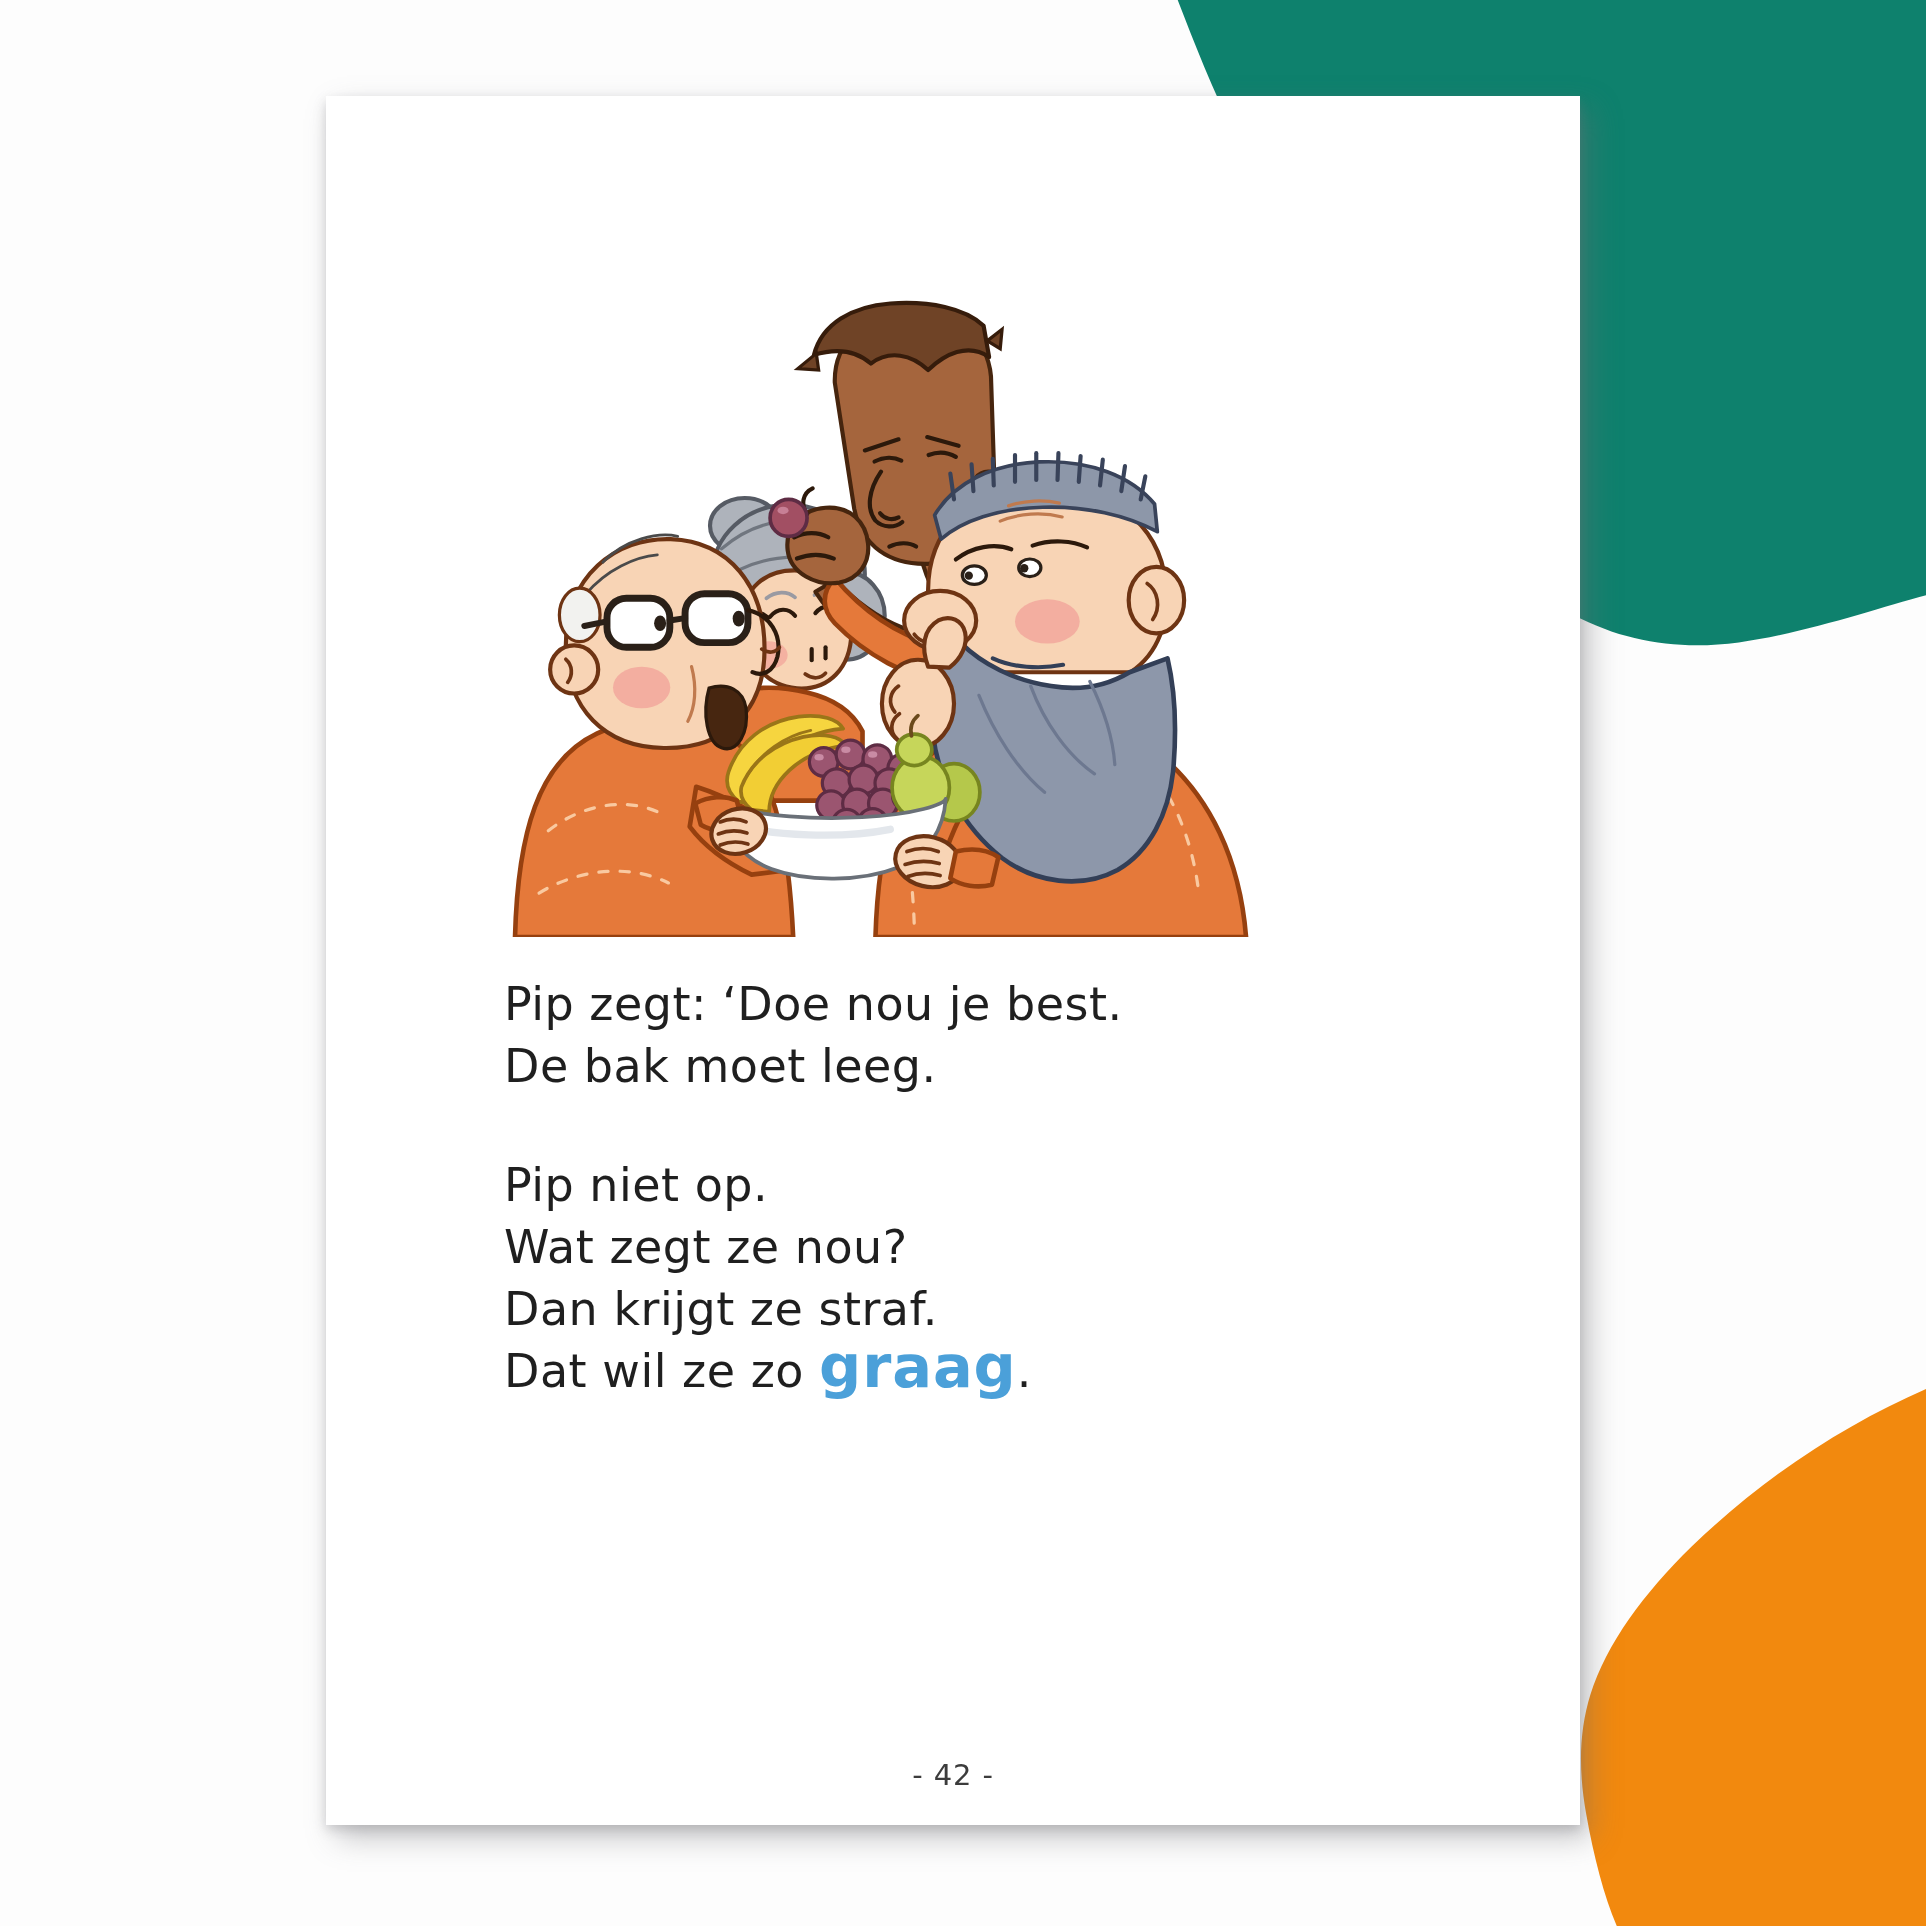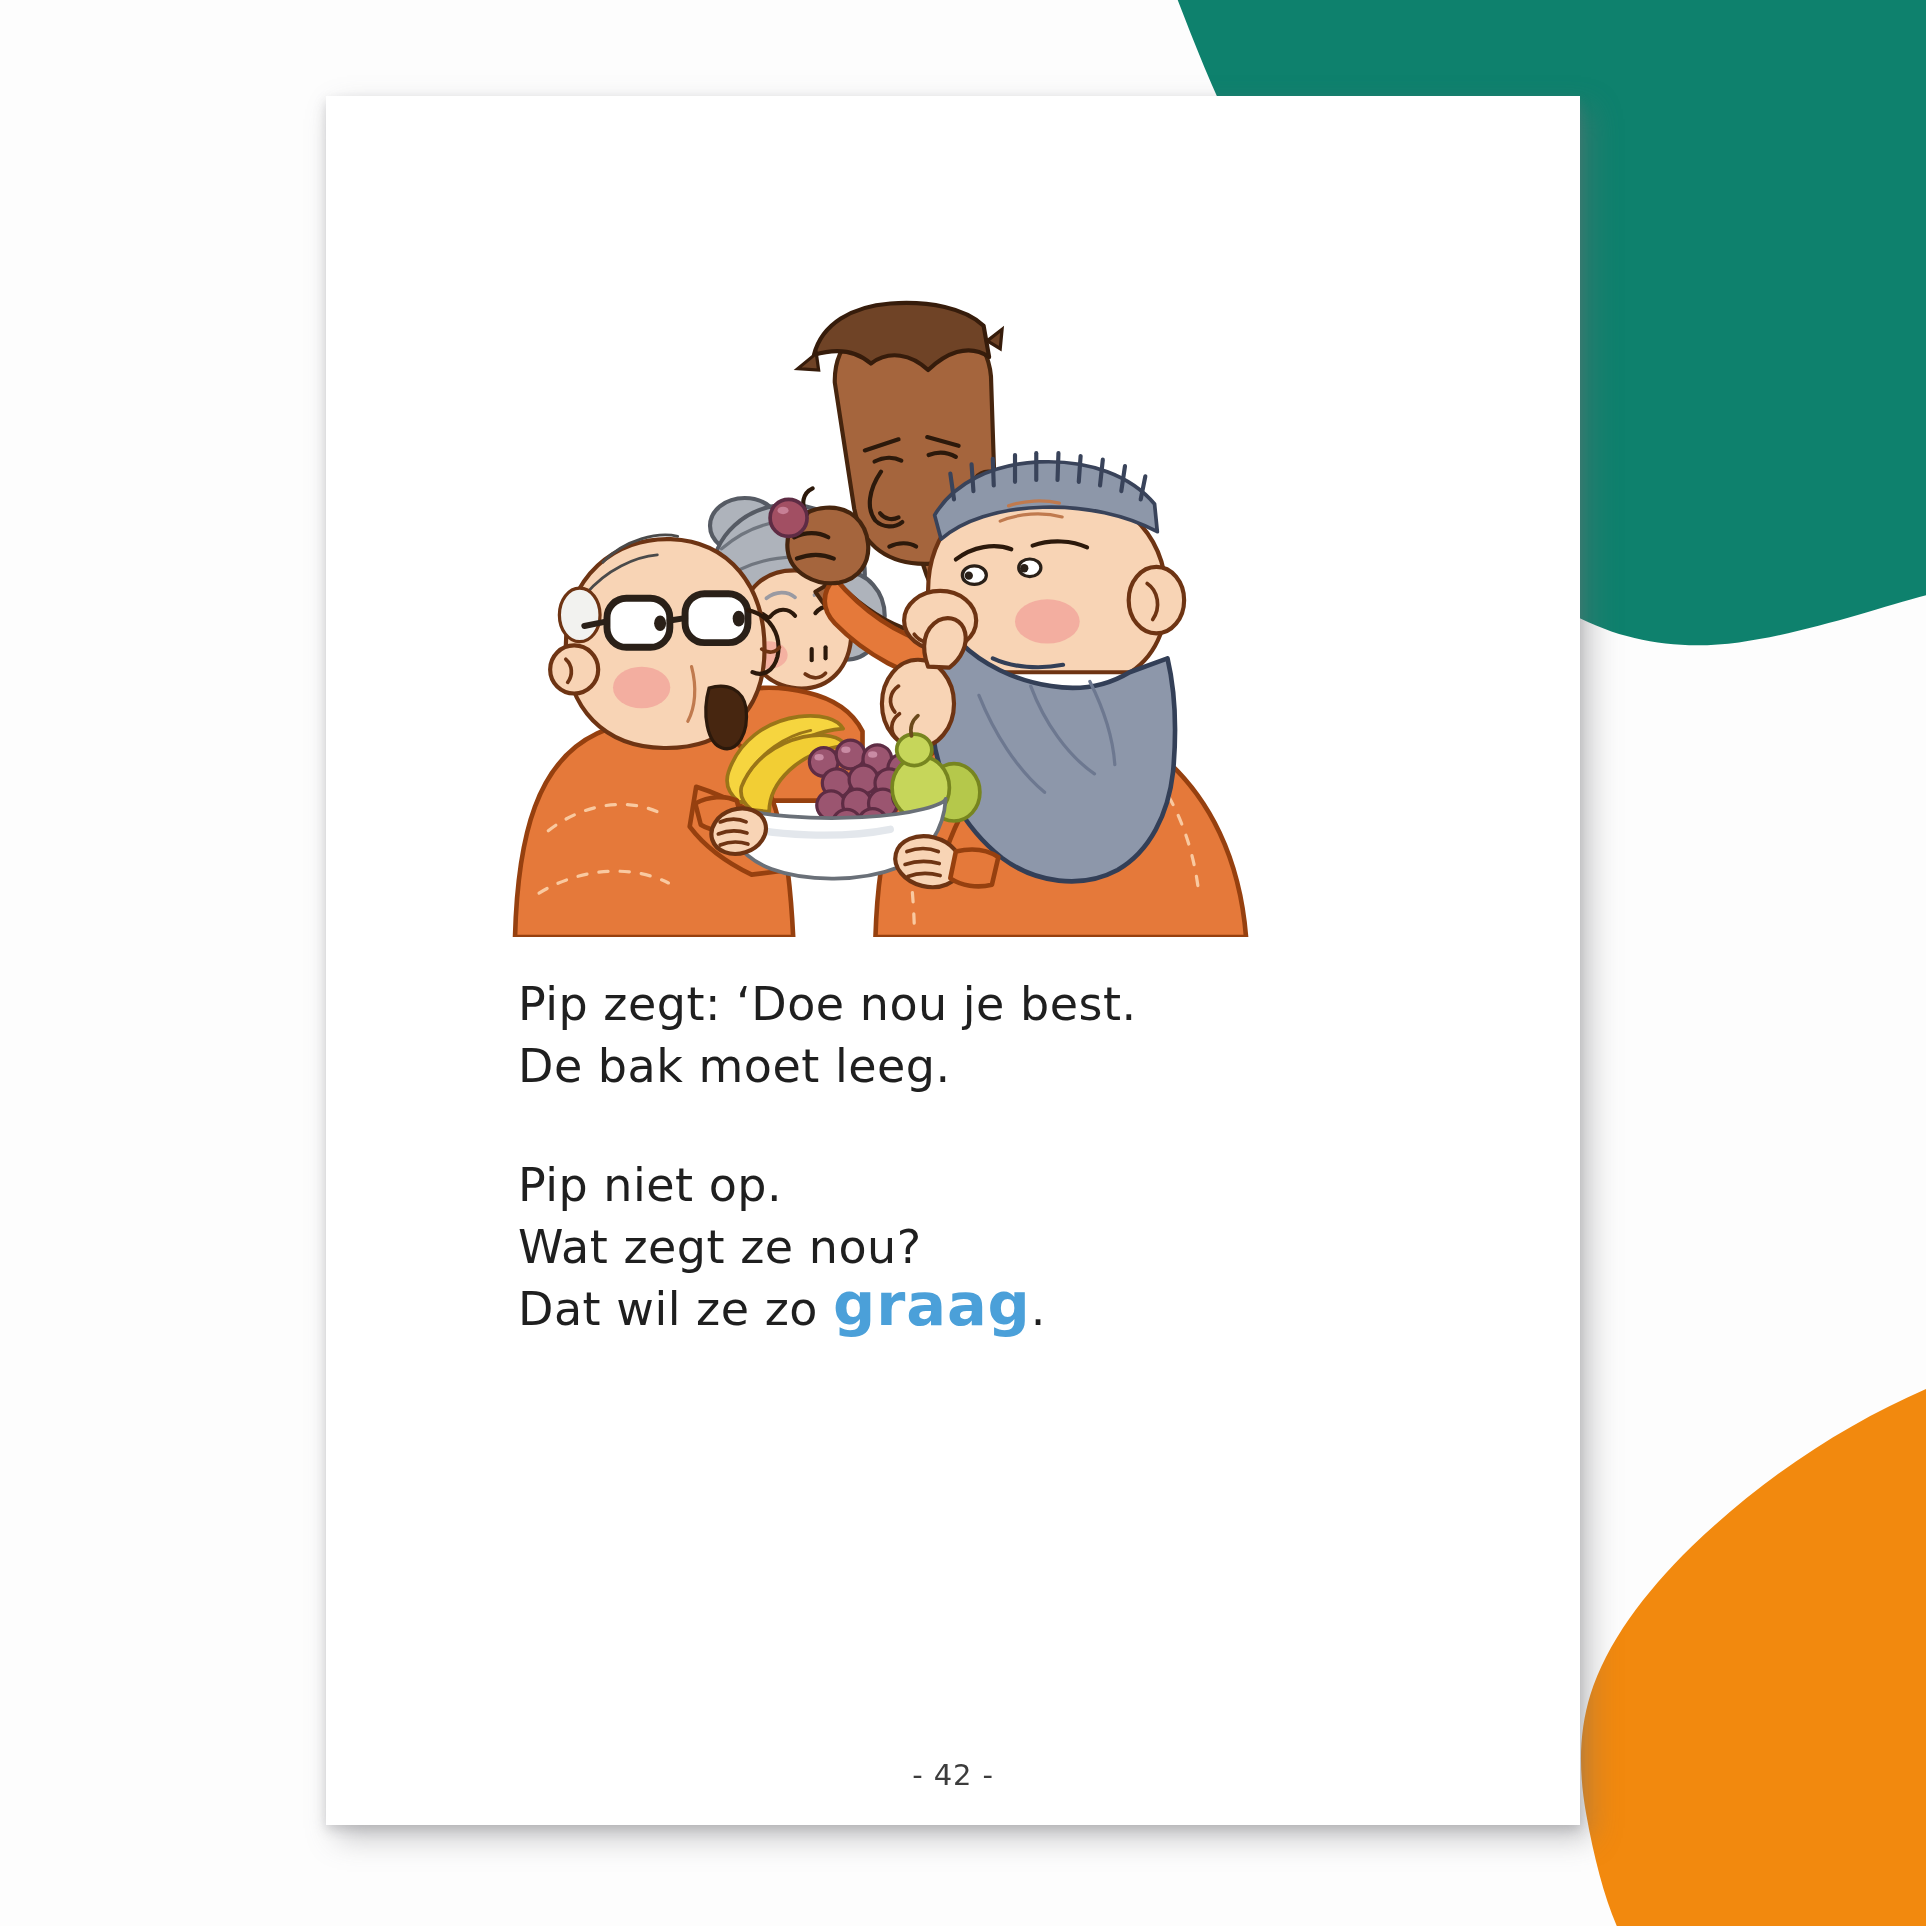--- a/index.html
+++ b/index.html
@@ -10,21 +10,21 @@
   .book-page{position:absolute;left:326px;top:96px;width:1254px;height:1729px;
              background:var(--page-bg,#ffffff);
              box-shadow:11px 13px 28px rgba(110,110,115,.38), 0 4.6px 11px rgba(120,120,125,.30);}
 
   .illustration{position:absolute;left:185px;top:201px;width:740px;height:640px;}
 
   .story-text{position:absolute;left:178px;top:877px;font-size:46px;line-height:62px;
               color:var(--text-color,#1f1f1f);letter-spacing:0.5px;}
   .story-text p{margin:0;}
   .story-text p + p{margin-top:57px;}
-  .line{display:block;white-space:pre;margin-left:14px;}
+  .line{display:block;white-space:pre;}
   .hl{color:var(--highlight-blue,#4ba0d9);font-weight:bold;font-size:59px;line-height:46px;letter-spacing:0.9px;}
 
   .page-number{position:absolute;left:0;right:0;top:1662px;text-align:center;
                font-size:29px;color:#3c3c3c;letter-spacing:0.9px;}
 
   
   .oshirt{fill:#e5793a;stroke:#96400f;stroke-width:10;stroke-linejoin:round;}
   .skin{fill:#f8d4b5;stroke:#6e3413;stroke-width:9;stroke-linejoin:round;}
   .dskin{fill:#a5653d;stroke:#46250e;stroke-width:9;stroke-linejoin:round;}
   .line-st{fill:none;stroke:#6e3413;stroke-width:8;stroke-linecap:round;}
@@ -216,20 +216,21 @@
     </svg>
 
     <div class="story-text">
       <p>
         <span class="line"><span>Pip zegt: ‘Doe nou je best.</span></span>
         <span class="line"><span>De bak moet leeg.</span></span>
       </p>
       <p>
         <span class="line"><span>Pip niet op.</span></span>
         <span class="line"><span>Wat zegt ze nou?</span></span>
+        <span class="line"><span>Dan krijgt ze straf.</span></span>
         <span class="line"><span>Dat wil ze zo </span><span class="hl">graag</span><span>.</span></span>
       </p>
     </div>
 
     <div class="page-number">- 42 -</div>
   </div>
 </div>
 
 
 </body></html>

